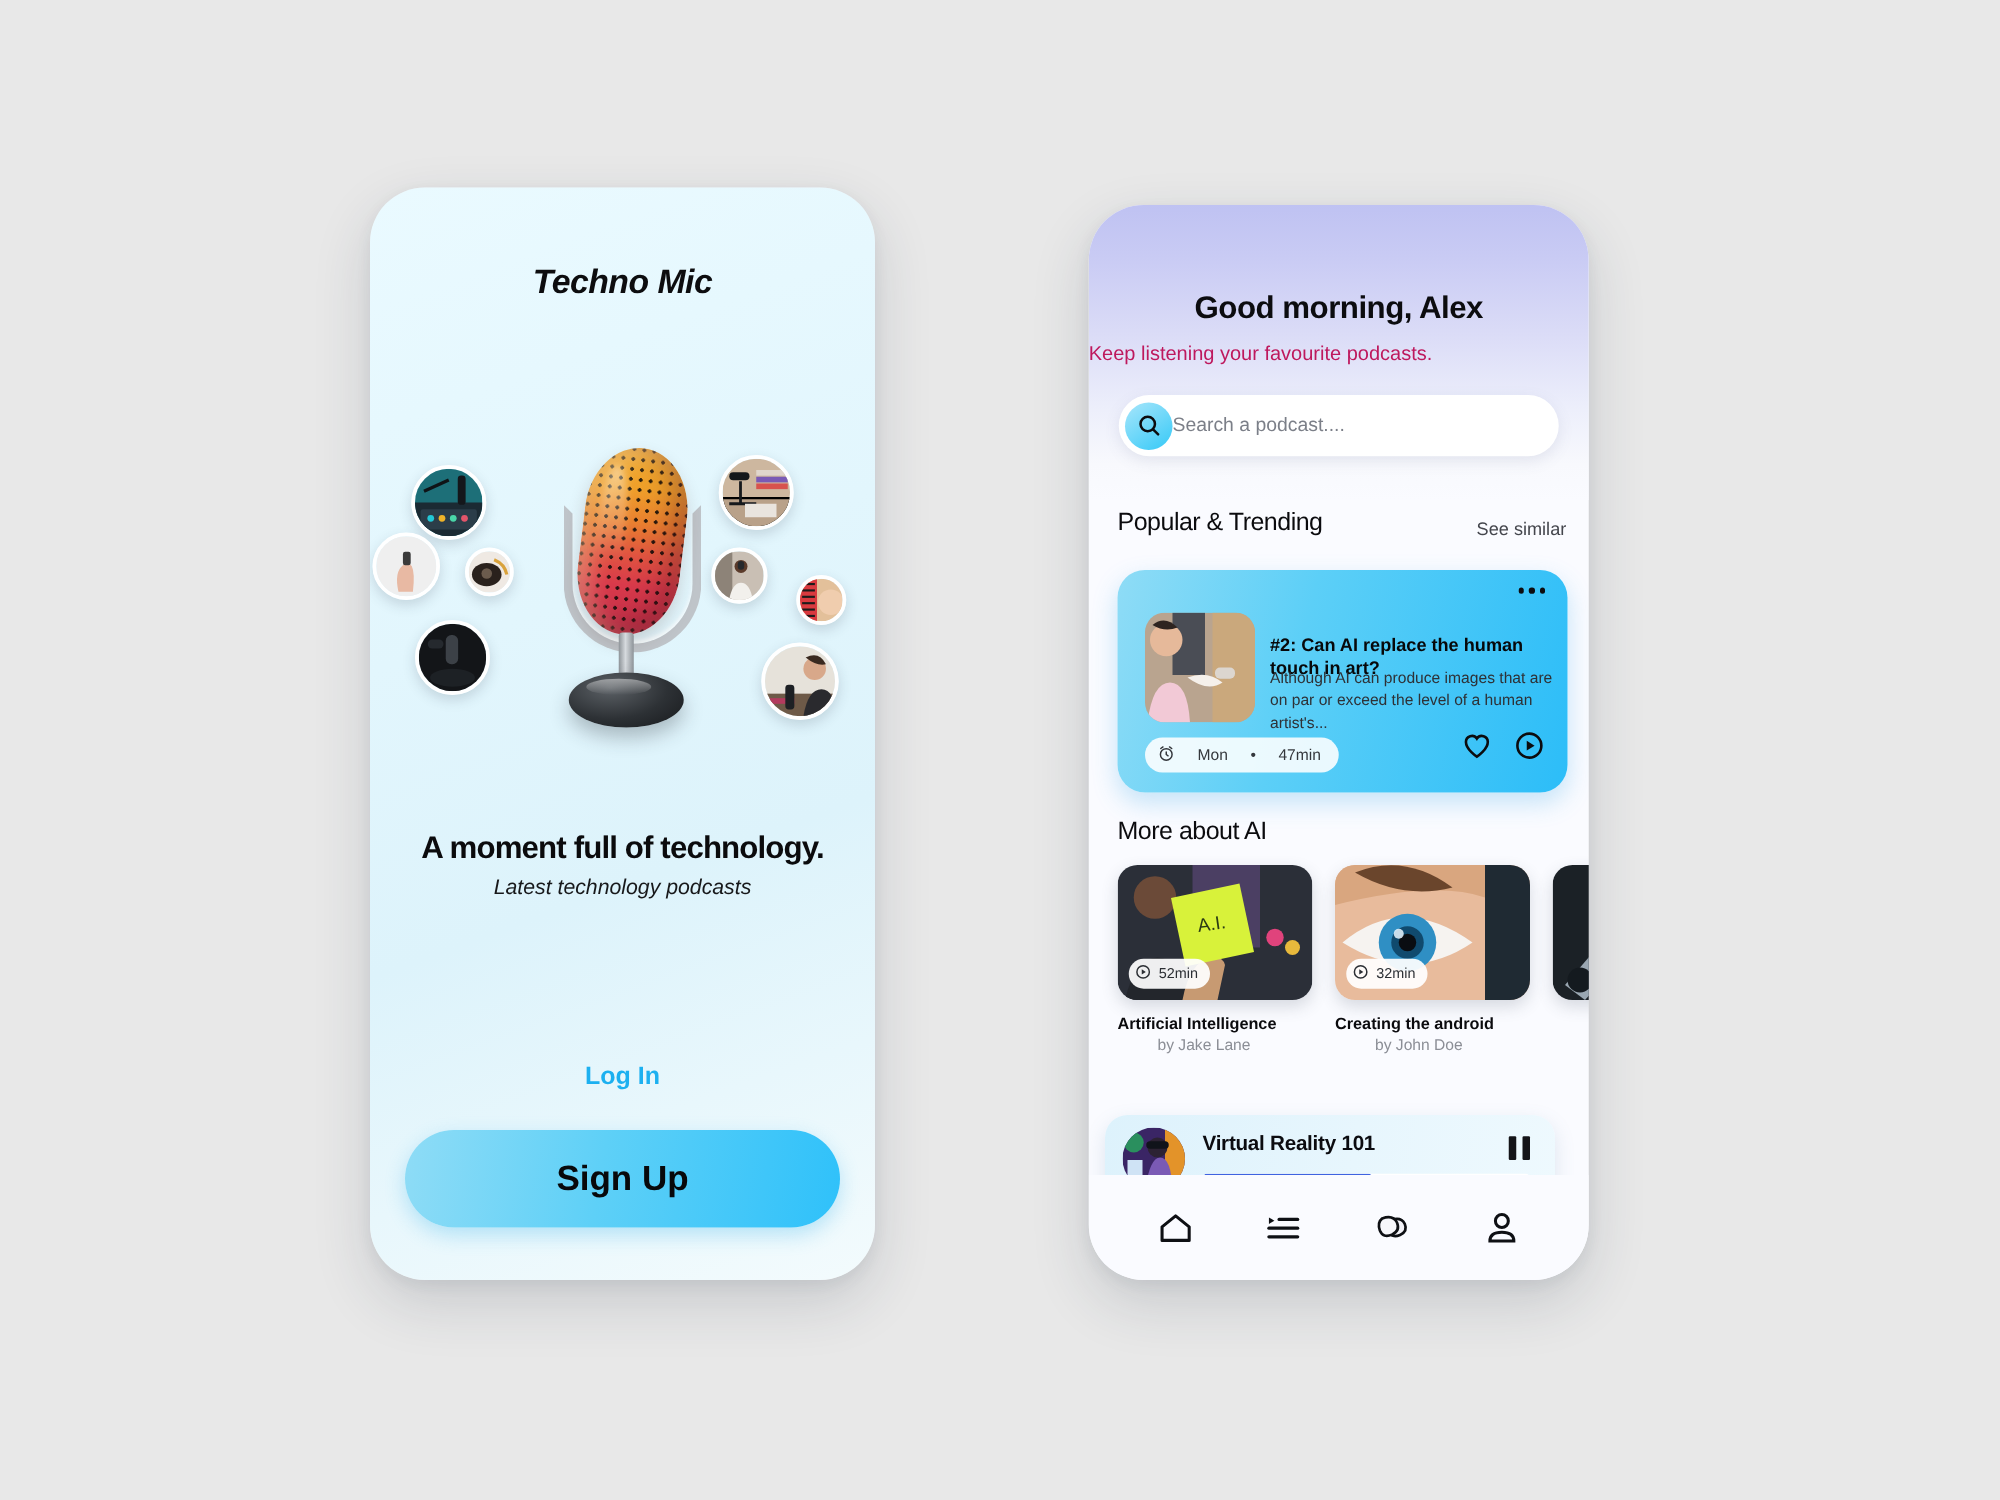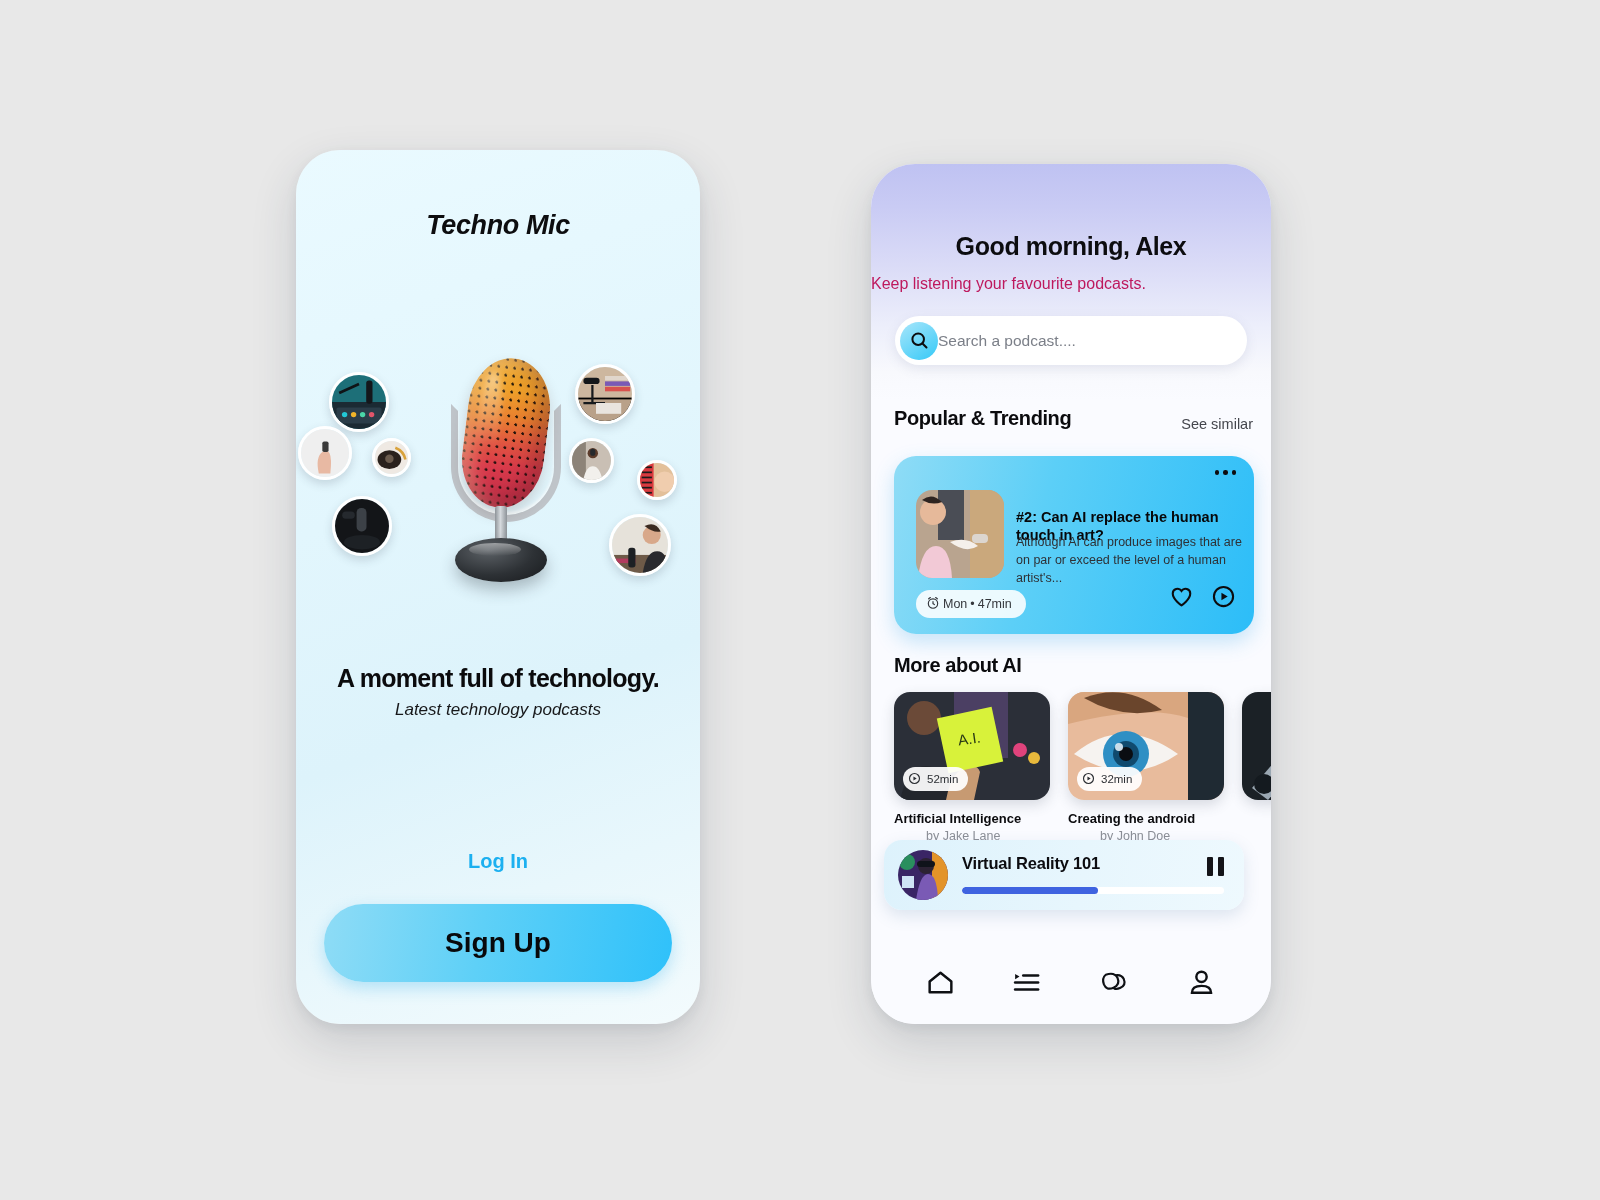--- a/index.html
+++ b/index.html
@@ -123,21 +123,21 @@
     display: flex; align-items: center;
   }
   .search-circle {
     width: 38px; height: 38px; margin-left: 5px; border-radius: 50%;
     background: linear-gradient(145deg,#a8e6fb,#35c9f7);
     display: flex; align-items: center; justify-content: center; flex: none;
   }
   .search-ph { font-size: 15.5px; color: #7b7f88; }
 
   .sec-title {
-    position: absolute; font-size: 20px; font-weight: 700;
+    position: absolute; font-size: 20px; font-weight: 400;
     letter-spacing: -0.4px; color: #0b0b0e;
   }
   .see-similar {
     position: absolute; font-size: 14.5px; color: #44464d; cursor: pointer;
   }
 
   
   .feature {
     position: absolute; left: 23px; top: 292px; width: 360px; height: 178px;
     border-radius: 22px;
@@ -154,21 +154,21 @@
     position: absolute; left: 122px; top: 52px; width: 226px;
     font-size: 14.5px; font-weight: 700; line-height: 1.25; color: #07080a;
   }
   .feat-desc {
     position: absolute; left: 122px; top: 78px; width: 232px;
     font-size: 12.5px; line-height: 1.42; color: #2e3136;
   }
   .pill {
     position: absolute; left: 22px; top: 134px; height: 28px;
     border-radius: 15px; background: rgba(255,255,255,.88);
-    display: flex; align-items: center; padding: 0 14px 0 10px; gap: 3px;
+    display: flex; align-items: center; padding: 0 14px 0 10px; gap: 18px;
     font-size: 12.5px; color: #34373c;
   }
   .feat-actions { position: absolute; right: 18px; top: 128px; display: flex; gap: 17px; align-items: center; }
 
   
   .rail { position: absolute; left: 23px; top: 528px; width: 377px; height: 160px; display: flex; gap: 18px; }
   .card { width: 156px; flex: none; }
   .card-thumb {
     width: 156px; height: 108px; border-radius: 16px; overflow: hidden; position: relative;
     box-shadow: 0 5px 13px rgba(60,70,90,.18);
@@ -176,21 +176,21 @@
   .dur {
     position: absolute; left: 9px; bottom: 9px; height: 24px; border-radius: 13px;
     background: rgba(255,255,255,.93); display: flex; align-items: center;
     padding: 0 10px 0 5px; gap: 6px; font-size: 11.5px; color: #2c2f34;
   }
   .card-title { margin-top: 11px; font-size: 13px; font-weight: 700; color: #0b0b0e; }
   .card-by { margin-top: 3px; font-size: 12.5px; color: #8b8e96; margin-left: 32px; }
 
   
   .player {
-    position: absolute; left: 13px; top: 676px; width: 360px; height: 70px;
+    position: absolute; left: 13px; top: 728px; width: 360px; height: 70px;
     border-radius: 18px;
     background: linear-gradient(100deg,#ddf2fc 0%,#e7f6fd 55%,#eef9fe 100%);
     box-shadow: 0 6px 16px rgba(90,130,165,.18);
     padding-left: 40px;
   }
   .player-thumb {
     position: absolute; left: 14px; top: 10px; width: 50px; height: 50px;
     border-radius: 50%; overflow: hidden;
   }
   .player-title {

